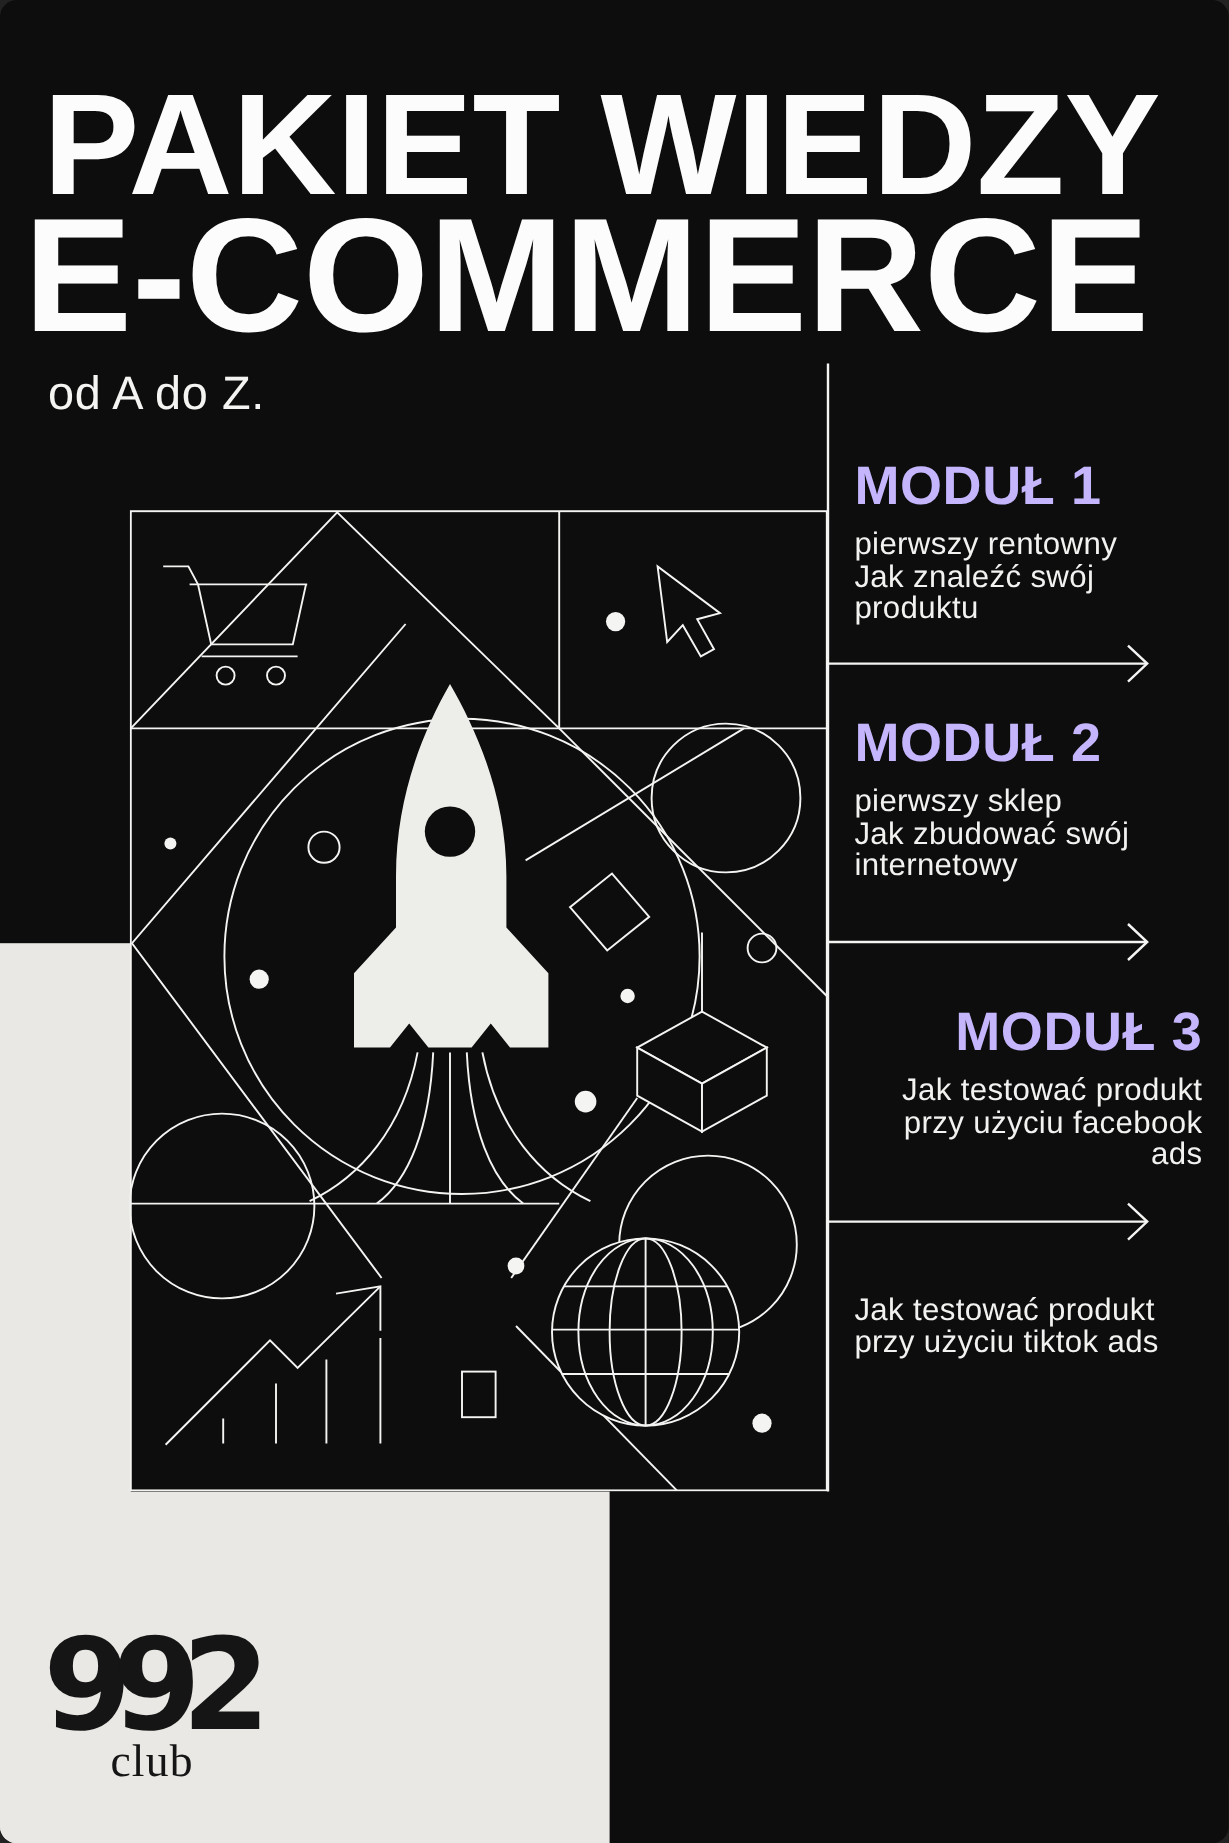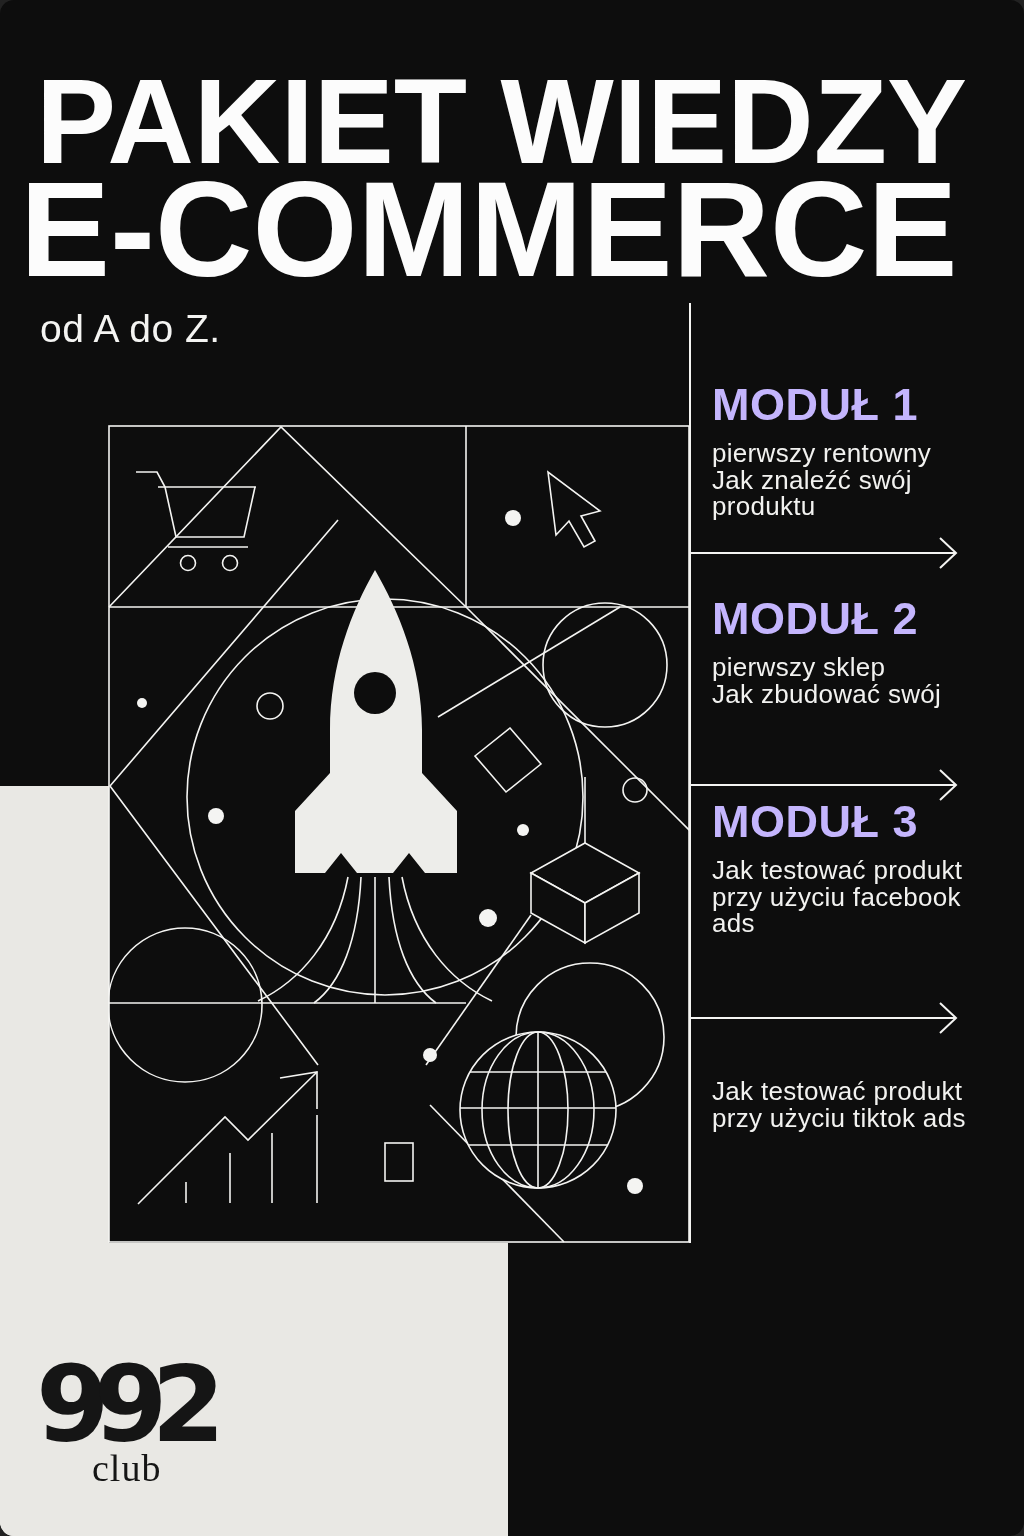--- a/index.html
+++ b/index.html
@@ -21,21 +21,21 @@
     line-height:1;letter-spacing:0;white-space:nowrap;}
   
   #subtitle{left:40px;top:305px;font-size:39px;font-weight:400;color:#f4f4f2;
     line-height:48px;letter-spacing:0.5px;}
   
   .module{left:712px;width:290px;color:#fff;}
   .module .module-heading{font-size:45px;font-weight:800;line-height:45px;
     letter-spacing:0.5px;color:#c4b5fd;white-space:nowrap;}
   .module .module-desc{margin-top:13px;font-size:26px;font-weight:400;
     line-height:26.5px;letter-spacing:0.3px;color:#f2f2f0;}
-  #module-1{top:382px;} #module-2{top:596px;} #module-3{top:799px;} #module-4{top:1065px;}
+  #module-1{top:382px;} #module-2{top:596px;} #module-3{top:837px;text-align:right;} #module-4{top:1065px;}
   
   #illustration{left:108px;top:425px;width:582px;height:818px;}
   #module-rail{left:686px;top:300px;width:280px;height:945px;}
   
   #logo-number{left:36px;top:1352px;font-family:"DejaVu Sans",sans-serif;
     font-size:106px;font-weight:700;letter-spacing:-16px;color:#151515;line-height:1;}
   #logo-club{left:92px;top:1449px;font-family:Liberation Serif, serif;
     font-size:38px;font-weight:400;letter-spacing:1px;color:#151515;line-height:1;}
   svg{display:block;}
 </style>
@@ -173,20 +173,21 @@
       <div>pierwszy rentowny</div>
       <div>Jak znaleźć swój</div>
       <div>produktu</div>
     </div>
   </div>
   <div class="abs module" id="module-2">
     <div class="module-heading">MODUŁ 2</div>
     <div class="module-desc">
       <div>pierwszy sklep</div>
       <div>Jak zbudować swój</div>
+      <div>internetowy</div>
     </div>
   </div>
   <div class="abs module" id="module-3">
     <div class="module-heading">MODUŁ 3</div>
     <div class="module-desc">
       <div>Jak testować produkt</div>
       <div>przy użyciu facebook</div>
       <div>ads</div>
     </div>
   </div>

